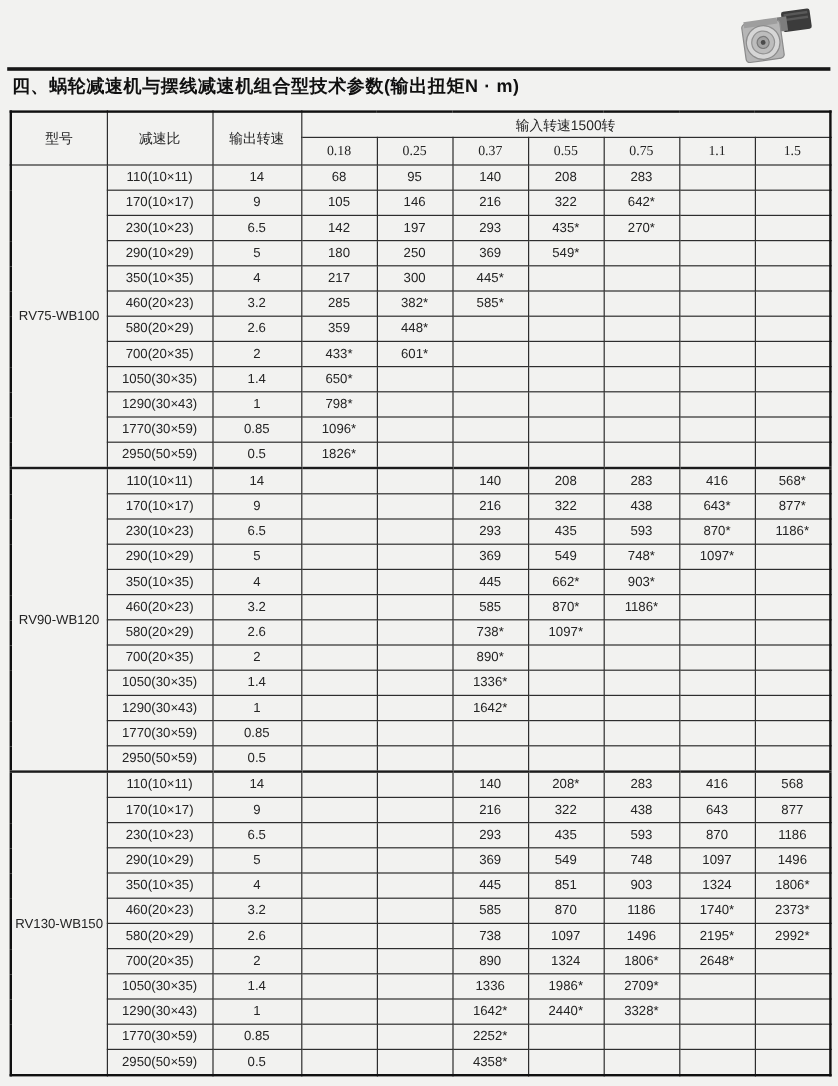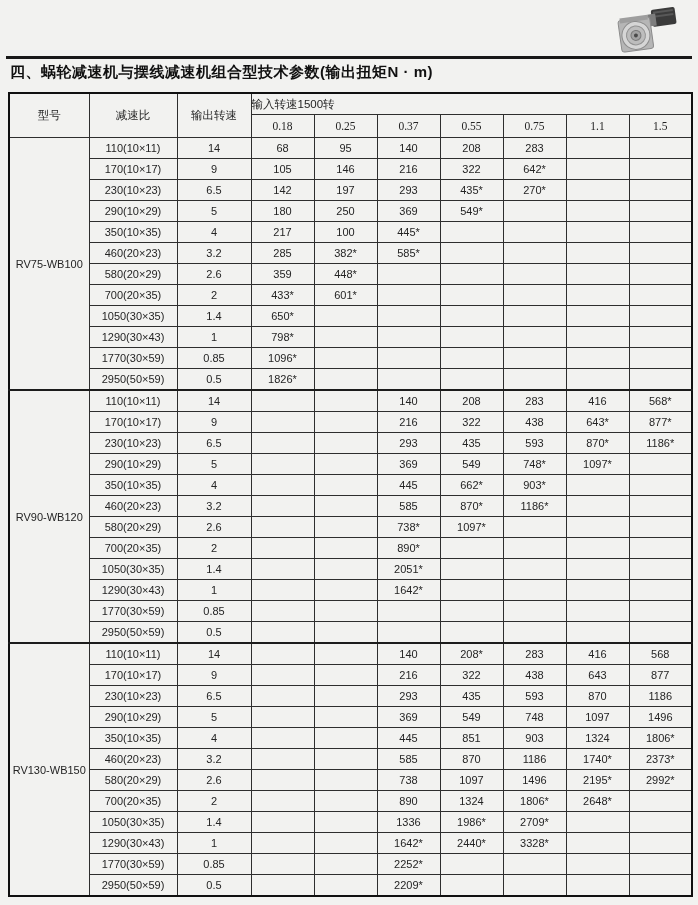--- a/index.html
+++ b/index.html
@@ -43,21 +43,21 @@
   thead tr.h1 th { height: 20px; font-size: 11.5px; }
   thead tr.h2 th { height: 22px; font-size: 11.5px; font-family: Liberation Serif, serif; }
   tbody td { height: 20px; line-height: 20px; }
 
   th.power-header { position: relative; }
   .ph-left {
     position: absolute; left: 8px; top: 50%;
     transform: translateY(-50%);
     margin-top: 24px;
   }
-  .ph-center { display: block; text-align: left; }
+  .ph-center { display: block; text-align: center; }
 
   td.model-cell { font-size: 11px; }
   td.ratio-cell { font-size: 11px; }
 
   tr.group-start td { border-top: 2px solid #1c1c1c; }
 </style>
 </head>
 <body>
 
 <div class="page">
@@ -159,21 +159,21 @@
           <td class="value-cell">369</td>
           <td class="value-cell">549*</td>
           <td class="value-cell"></td>
           <td class="value-cell"></td>
           <td class="value-cell"></td>
         </tr>
         <tr>
           <td class="ratio-cell">350(10×35)</td>
           <td class="speed-cell">4</td>
           <td class="value-cell">217</td>
-          <td class="value-cell">100</td>
+          <td class="value-cell">300</td>
           <td class="value-cell">445*</td>
           <td class="value-cell"></td>
           <td class="value-cell"></td>
           <td class="value-cell"></td>
           <td class="value-cell"></td>
         </tr>
         <tr>
           <td class="ratio-cell">460(20×23)</td>
           <td class="speed-cell">3.2</td>
           <td class="value-cell">285</td>
@@ -337,21 +337,21 @@
           <td class="value-cell"></td>
           <td class="value-cell"></td>
           <td class="value-cell"></td>
           <td class="value-cell"></td>
         </tr>
         <tr>
           <td class="ratio-cell">1050(30×35)</td>
           <td class="speed-cell">1.4</td>
           <td class="value-cell"></td>
           <td class="value-cell"></td>
-          <td class="value-cell">2051*</td>
+          <td class="value-cell">1336*</td>
           <td class="value-cell"></td>
           <td class="value-cell"></td>
           <td class="value-cell"></td>
           <td class="value-cell"></td>
         </tr>
         <tr>
           <td class="ratio-cell">1290(30×43)</td>
           <td class="speed-cell">1</td>
           <td class="value-cell"></td>
           <td class="value-cell"></td>
@@ -503,21 +503,21 @@
           <td class="value-cell"></td>
           <td class="value-cell"></td>
           <td class="value-cell"></td>
           <td class="value-cell"></td>
         </tr>
         <tr>
           <td class="ratio-cell">2950(50×59)</td>
           <td class="speed-cell">0.5</td>
           <td class="value-cell"></td>
           <td class="value-cell"></td>
-          <td class="value-cell">2209*</td>
+          <td class="value-cell">4358*</td>
           <td class="value-cell"></td>
           <td class="value-cell"></td>
           <td class="value-cell"></td>
           <td class="value-cell"></td>
         </tr>
       </tbody>
   </table>
 
 </div>
 

